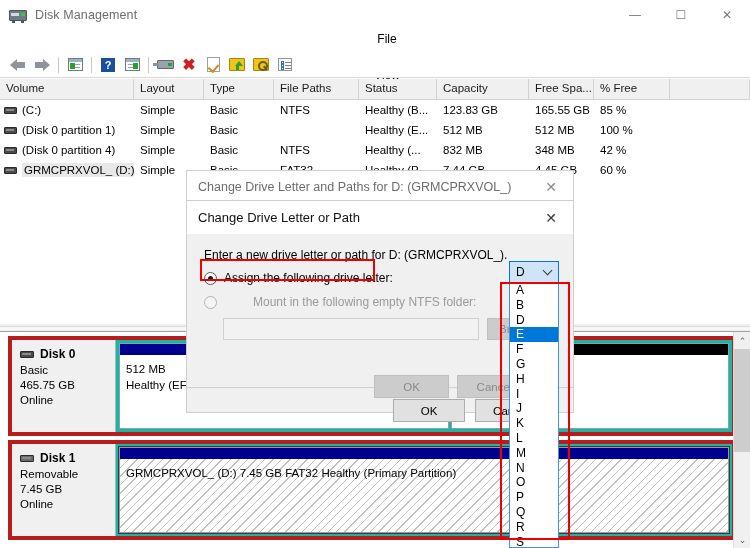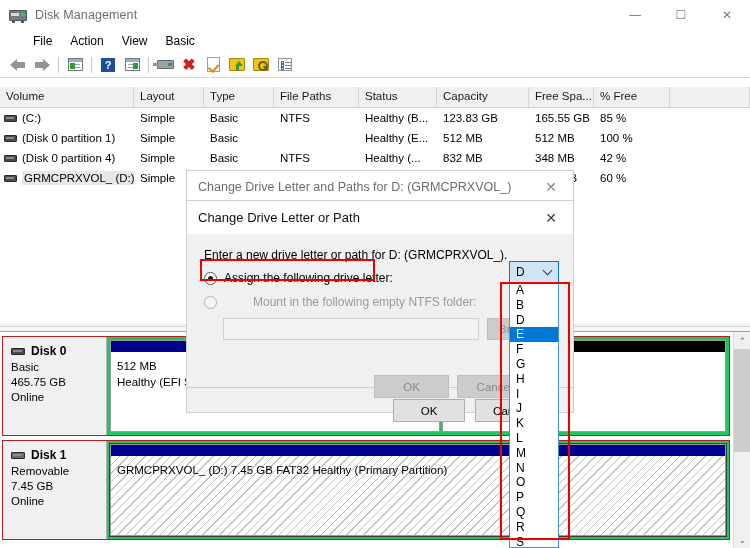--- a/index.html
+++ b/index.html
@@ -54,20 +54,21 @@
   .wc {
     width: 46px; height: 30px; display: flex; align-items: center; justify-content: center;
     color: #7a7a7a;
   }
 
   
   .menubar {
     position: absolute; left: 0; top: 30px; width: 750px; height: 22px;
     background: #ffffff; display: flex; align-items: center;
     padding-left: 24px;
+    flex-direction: column;
   }
   .menu-item {
     padding: 2px 9px; font-size: 12px; color: #000;
   }
 
   
   .toolbar {
     position: absolute; left: 0; top: 52px; width: 750px; height: 26px;
     background: #ffffff;
     display: flex; align-items: center; padding-left: 6px;
@@ -166,21 +167,20 @@
   .ico-props .c1 { top: 2px; } .ico-props .c2 { top: 5px; } .ico-props .c3 { top: 8px; }
 
   
   .vol-list {
     position: absolute; left: 0; top: 79px; width: 750px; height: 244px;
     background: #ffffff;
   }
   .vl-header {
     display: flex; height: 21px; background: #f0f0f0;
     border-bottom: 1px solid #d3d3d3;
-    margin-top: 8px;
   }
   .vl-header .th {
     border-right: 1px solid #d3d3d3;
     padding: 3px 0 0 6px; font-size: 11.5px; color: #1a1a1a;
     background: #f0f0f0; overflow: hidden; white-space: nowrap;
   }
   .vl-row { display: flex; height: 20px; align-items: center; }
   .vl-row .td {
     padding-left: 6px; font-size: 11.5px; color: #000;
     white-space: nowrap; overflow: hidden;
@@ -202,22 +202,22 @@
     position: absolute; left: 0; top: 2px; width: 750px; height: 4px;
     background: #f7f7f7; border-top: 1px solid #dcdcdc;
   }
 
   
   .graph-view {
     position: absolute; left: 0; top: 332px; width: 750px; height: 216px;
     background: #ffffff; overflow: hidden;
   }
   .disk-panel {
-    position: absolute; left: 2px; display: flex;
-    border: 1px solid #b91c1c; background: #22c55e;
+    position: absolute; left: 8px; display: flex;
+    border: 4px solid #b91c1c; background: #14b8a6;
   }
   .disk-info {
     width: 104px; background: #f0f0f0; padding: 7px 0 0 8px;
     border-right: 1px solid #b4b4b4;
   }
   .disk-title { display: flex; align-items: center; font-weight: bold; font-size: 12px; margin-bottom: 2px; }
   .disk-title .dico {
     width: 14px; height: 7px; background: #4a4a4a; border: 1px solid #2a2a2a;
     margin-right: 6px; border-radius: 1px; position: relative;
   }

